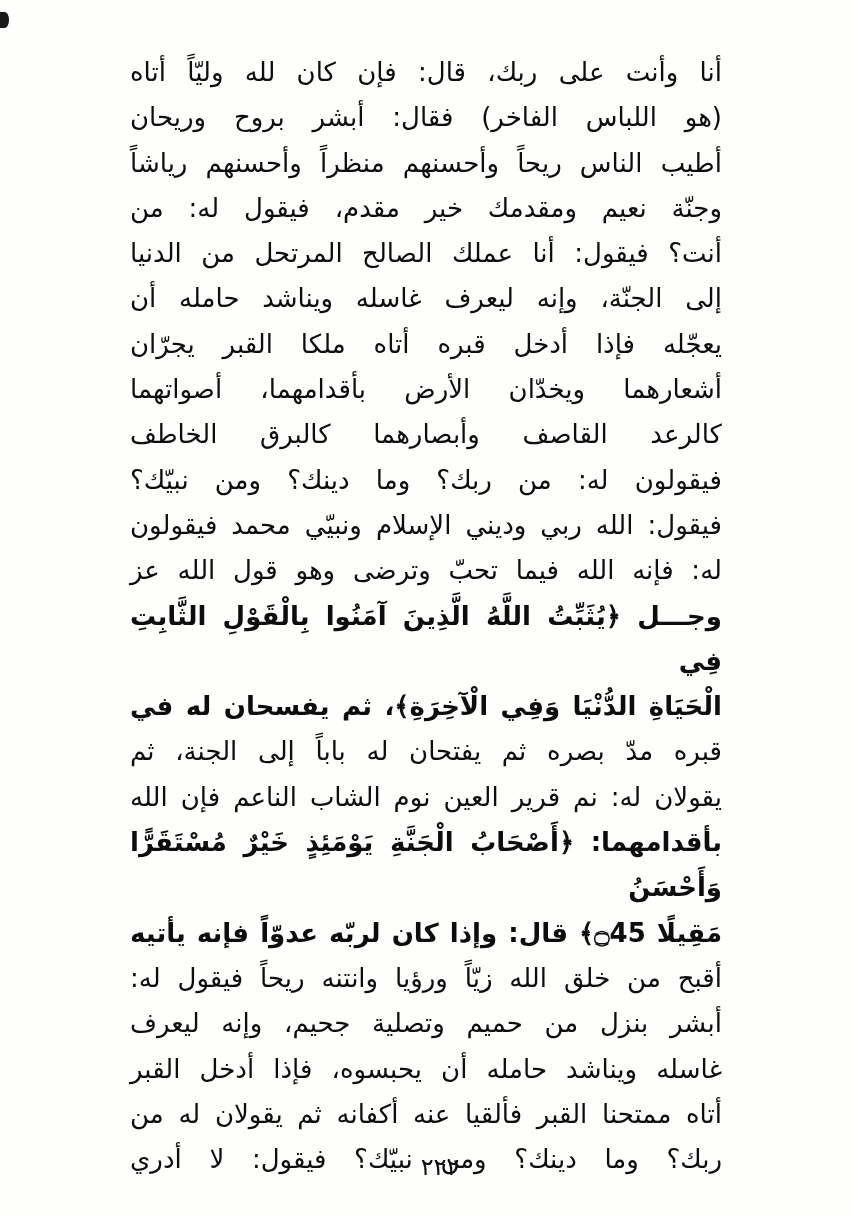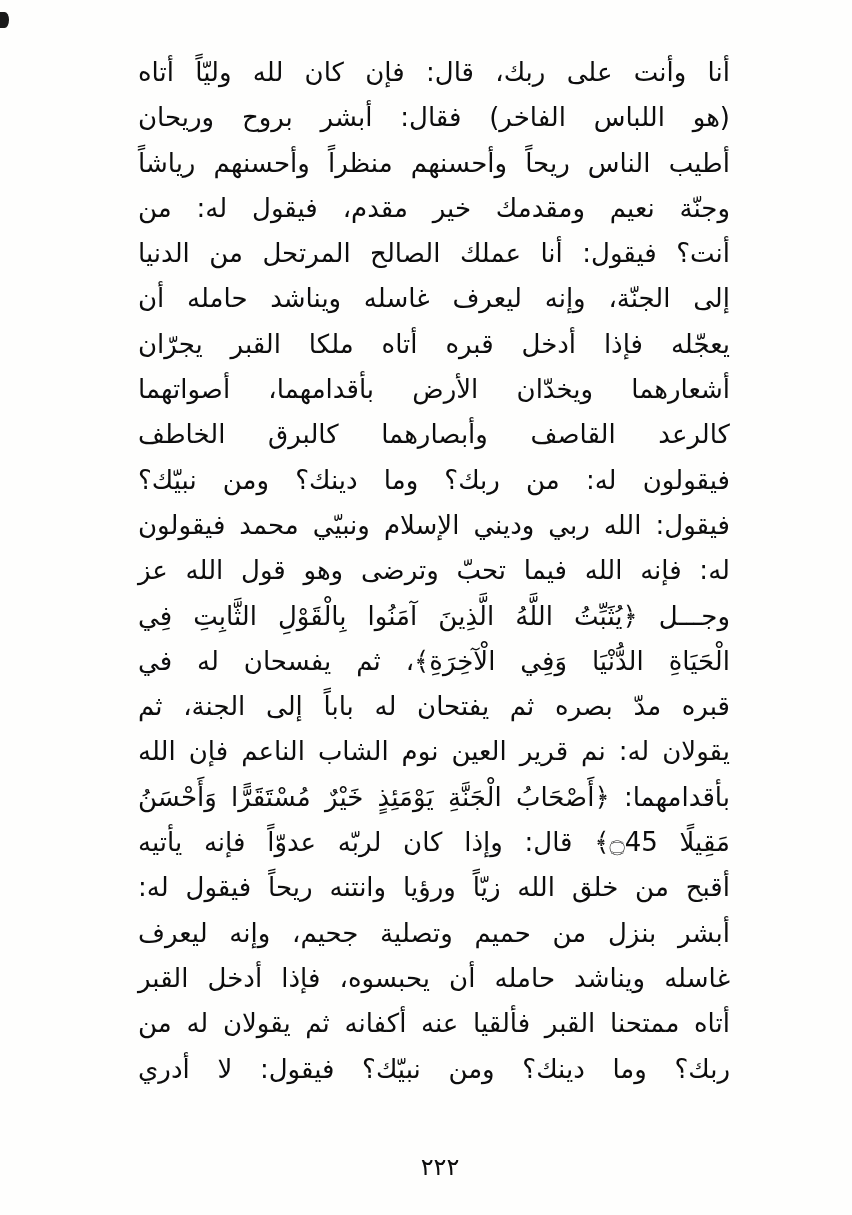--- a/index.html
+++ b/index.html
@@ -25,33 +25,33 @@
     left: 0;
     top: 12px;
     width: 9px;
     height: 16px;
     background: #1a1a1a;
     border-radius: 0 60% 60% 0;
   }
   .text-block {
     position: absolute;
     top: 50px;
-    right: 122px;
+    right: 130px;
     width: 592px;
     direction: rtl;
   }
   .line {
     font-size: 26px;
     line-height: 45.3px;
     text-align: justify;
     text-align-last: justify;
     color: #0d0d0d;
   }
   .line.quran {
-    font-weight: normal;
+    font-weight: bold;
   }
   .page-number {
     position: absolute;
     bottom: 34px;
     right: 116px;
     width: 592px;
     text-align: center;
     font-size: 24px;
     color: #0d0d0d;
   }

